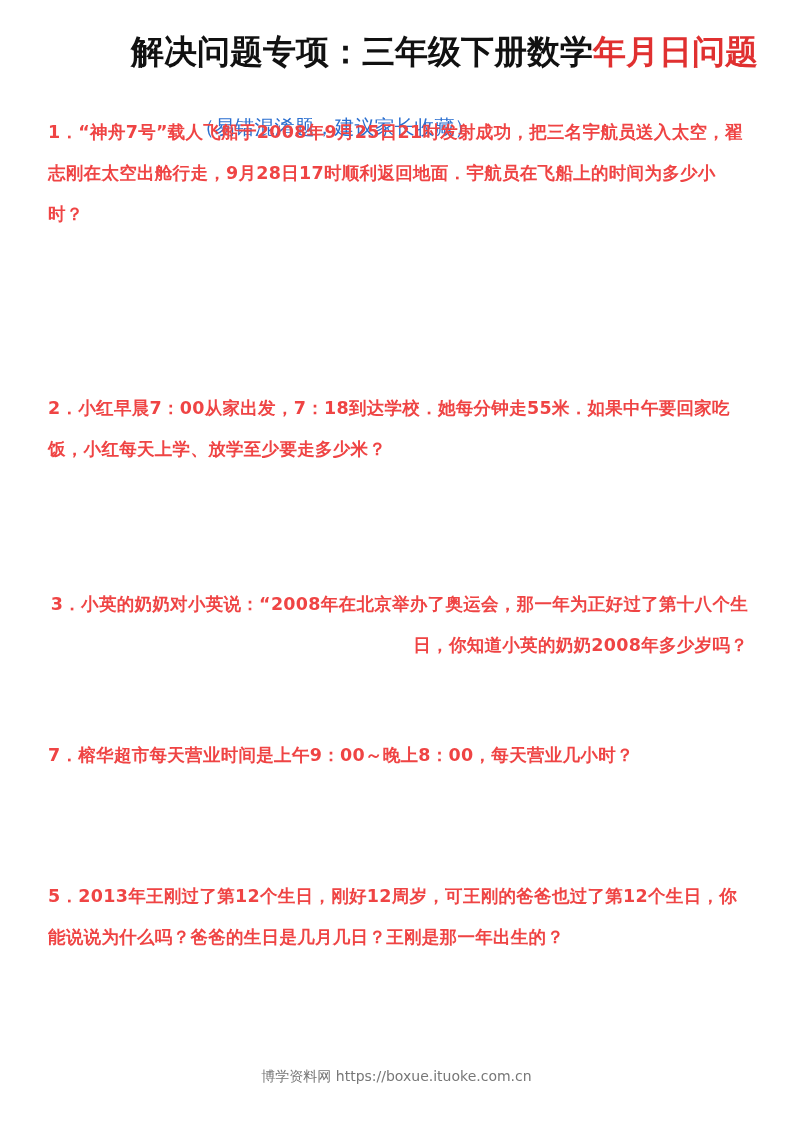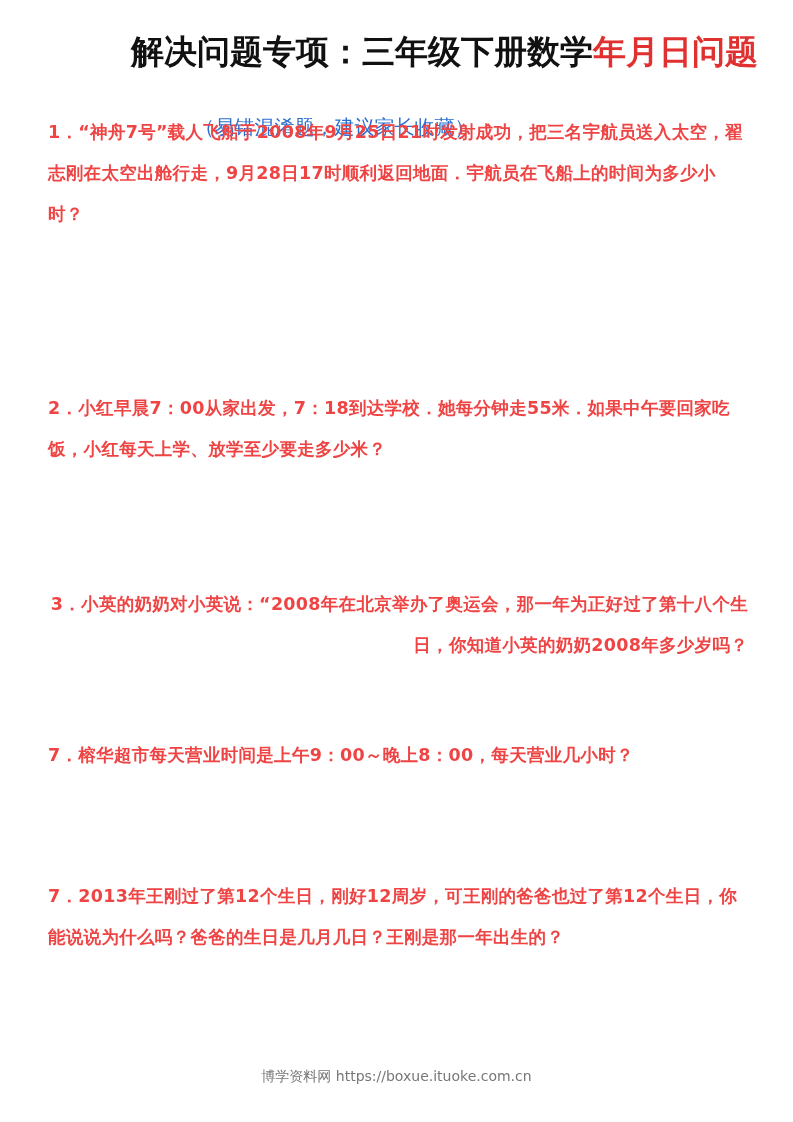--- a/index.html
+++ b/index.html
@@ -21,15 +21,15 @@
 <div class="title">
   <span>解决问题专项：三年级下册数学</span><span class="red">年月日问题</span>
 </div>
 
 <div class="subtitle">（易错混淆题，建议家长收藏）</div>
 
 <div class="q" style="top:112px;">1．“神舟7号”载人飞船于2008年9月25日21时发射成功，把三名宇航员送入太空，翟志刚在太空出舱行走，9月28日17时顺利返回地面．宇航员在飞船上的时间为多少小时？</div>
 <div class="q" style="top:388px;">2．小红早晨7：00从家出发，7：18到达学校．她每分钟走55米．如果中午要回家吃饭，小红每天上学、放学至少要走多少米？</div>
 <div class="q" style="top:584px;text-align:right;">3．小英的奶奶对小英说：“2008年在北京举办了奥运会，那一年为正好过了第十八个生日，你知道小英的奶奶2008年多少岁吗？</div>
 <div class="q" style="top:735px;">7．榕华超市每天营业时间是上午9：00～晚上8：00，每天营业几小时？</div>
-<div class="q" style="top:876px;">7．2013年王刚过了第12个生日，刚好12周岁，可王刚的爸爸也过了第12个生日，你能说说为什么吗？爸爸的生日是几月几日？王刚是那一年出生的？</div>
+<div class="q" style="top:876px;">5．2013年王刚过了第12个生日，刚好12周岁，可王刚的爸爸也过了第12个生日，你能说说为什么吗？爸爸的生日是几月几日？王刚是那一年出生的？</div>
 
 <div class="footer">博学资料网 https://boxue.ituoke.com.cn</div>
 
 </body></html>

